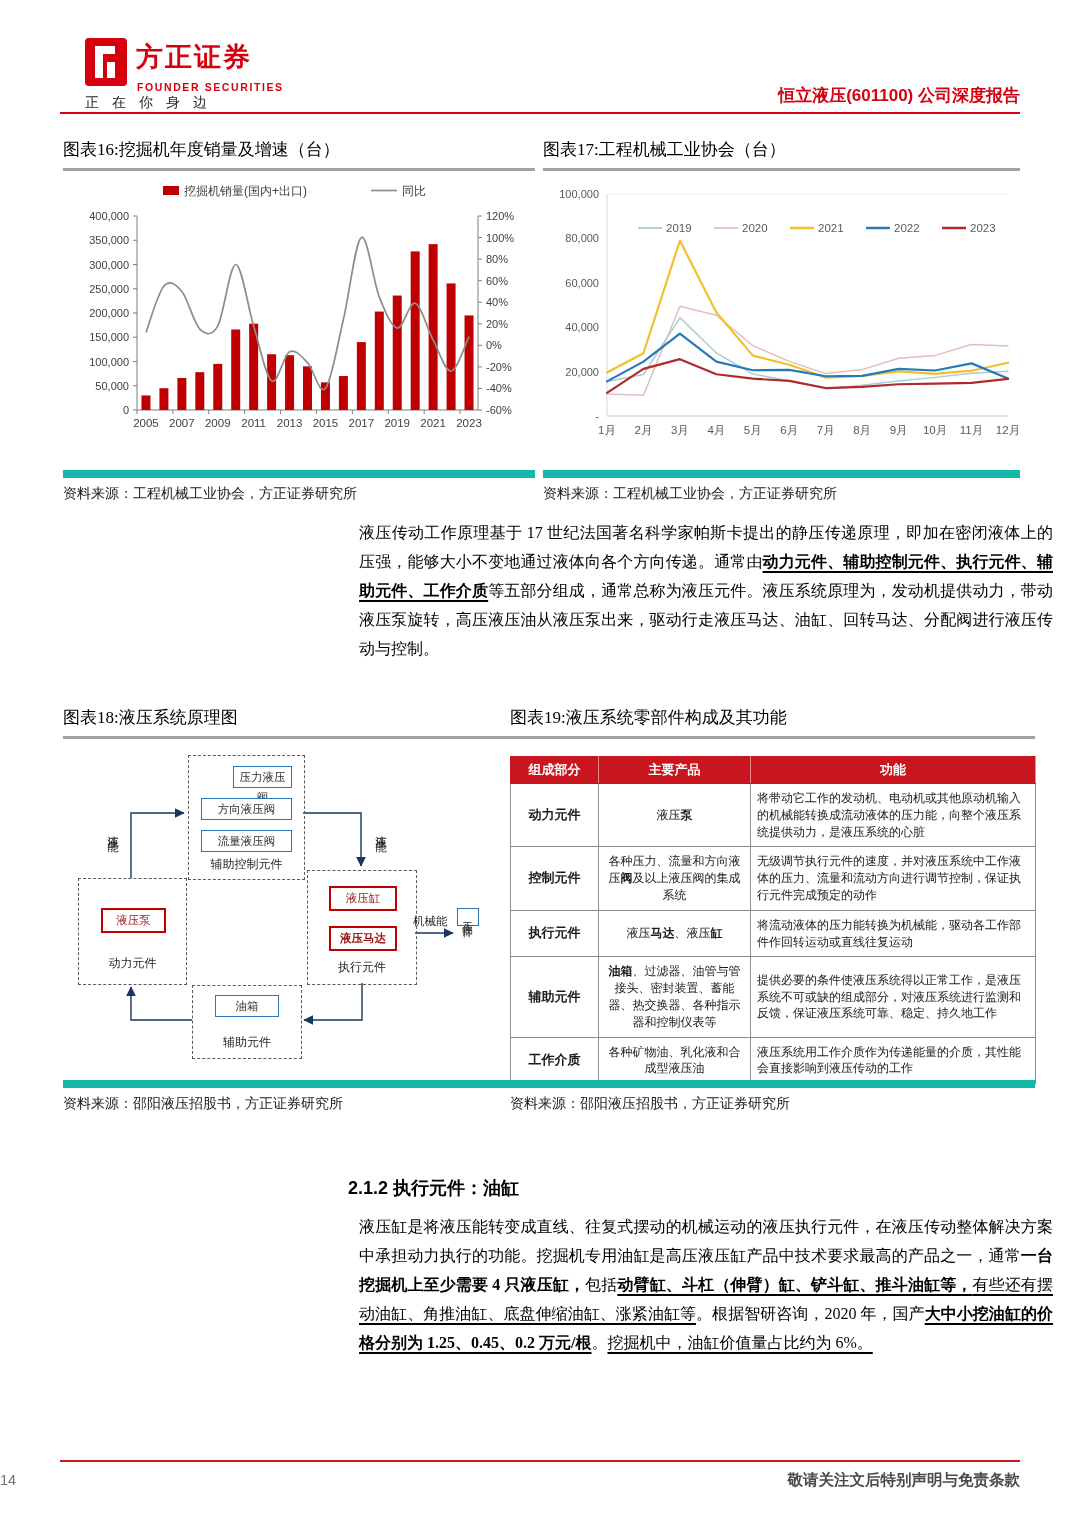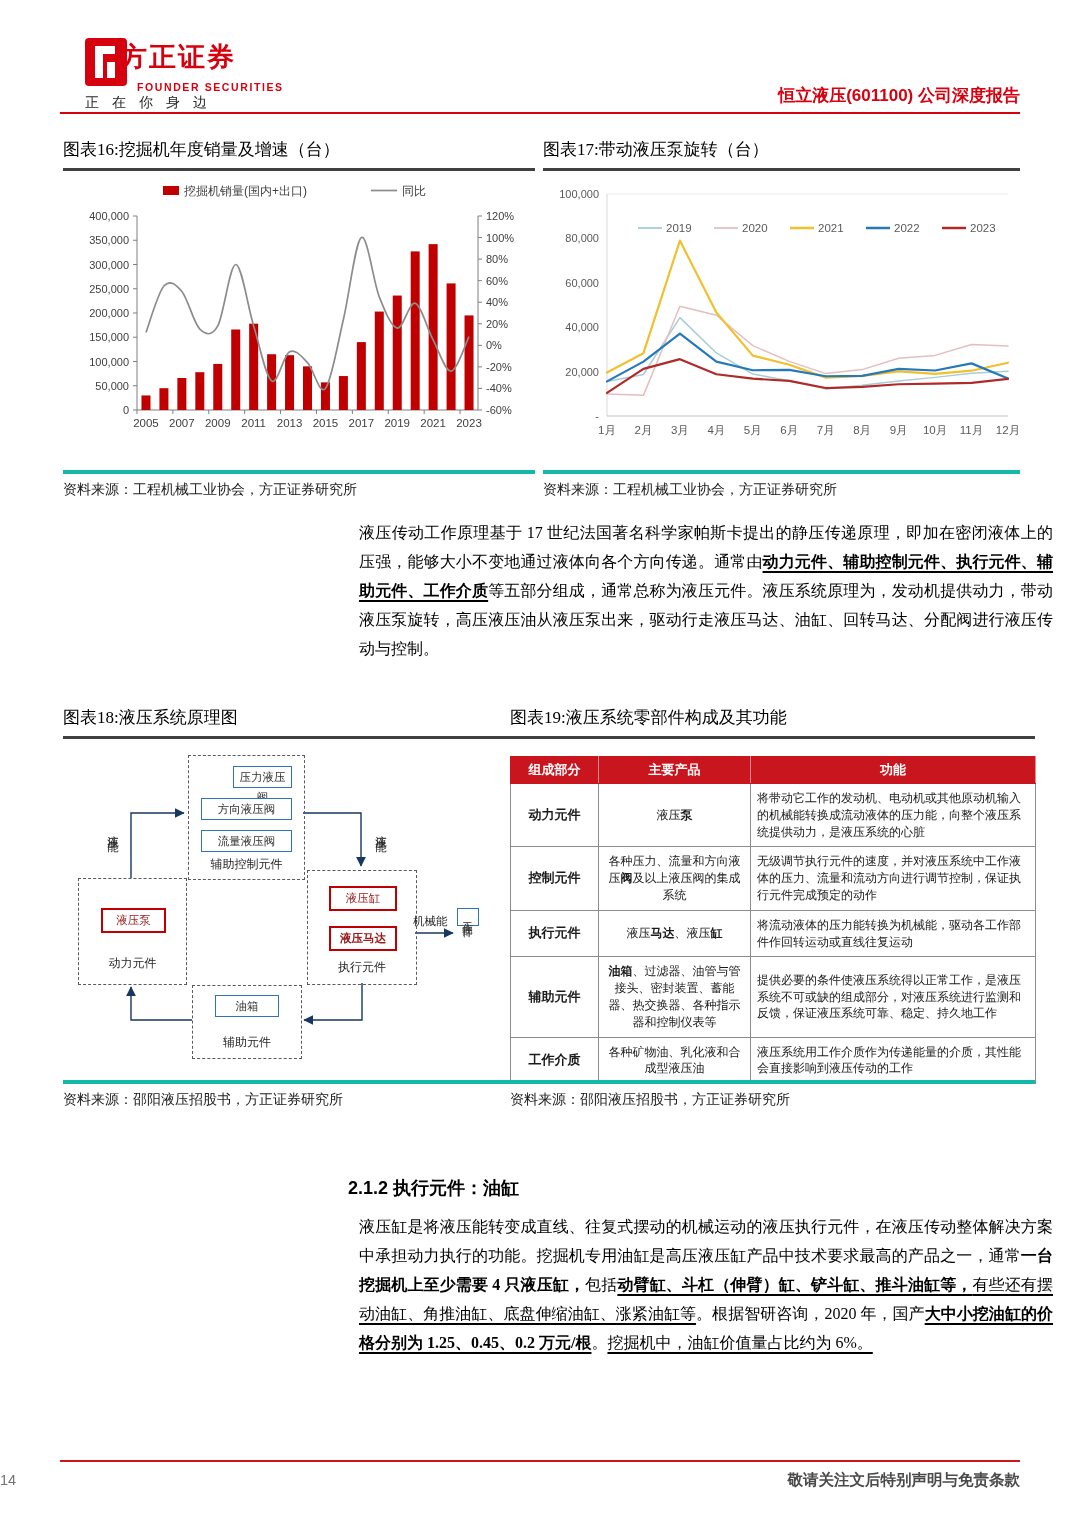--- a/index.html
+++ b/index.html
@@ -9,23 +9,23 @@
 
   
   .logo-cn{font-size:27px;font-weight:bold;color:#d7000f;letter-spacing:2px;line-height:1;}
   .logo-en{font-size:10.5px;font-weight:bold;color:#d7000f;letter-spacing:1.6px;margin-top:5px;}
   .slogan{font-size:14px;color:#262626;letter-spacing:13px;font-family:"Liberation Serif",serif;}
   .report-title{font-size:17px;font-weight:bold;color:#d7000f;font-family:"Liberation Sans",sans-serif;}
   .header-rule{height:2px;background:#d7000f;}
 
   
   .fig-title{font-family:"Liberation Serif",serif;font-size:17px;color:#000;
-             padding-bottom:7px;border-bottom:3px solid #404040;white-space:nowrap;}
+             padding-bottom:7px;border-bottom:3px solid #a3a3a3;white-space:nowrap;}
   .fig-source{font-family:"Liberation Serif",serif;font-size:14px;color:#1a1a1a;
-              border-top:4px solid #14b8a6;padding-top:7px;}
+              border-top:8px solid #14b8a6;padding-top:7px;}
 
   
   .para{font-family:"Liberation Serif",serif;font-size:16px;line-height:29px;color:#000;
         text-align:justify;margin-left:16px;}
   .para span[data-u]{text-decoration:underline;text-underline-offset:4px;text-decoration-thickness:1.5px;}
   .sec-heading{font-size:18px;font-weight:bold;color:#000;}
 
   
   .diagram{width:472px;height:330px;}
   .dashbox{position:absolute;border:1px dashed #5a5a5a;background:transparent;}
@@ -64,21 +64,21 @@
 
 <div id="page">
 
   <div class="abs" style="left:85px;top:38px;width:42px;height:48px;">
     <svg width="42" height="48" viewBox="0 0 42 48">
       <rect x="0" y="0" width="42" height="48" rx="4" fill="#d7000f"></rect>
       <polygon points="10,8 30,8 30,16 18,16 18,40 10,40" fill="#ffffff"></polygon>
       <polygon points="22,24 30,24 30,40 22,40" fill="#ffffff"></polygon>
     </svg>
   </div>
-  <div class="abs logo-cn" style="left:120px;top:44px;">方正证券</div>
+  <div class="abs logo-cn" style="left:136px;top:44px;">方正证券</div>
   <div class="abs logo-en" style="left:137px;top:76px;">FOUNDER SECURITIES</div>
   <div class="abs slogan" style="left:85px;top:94px;">正在你身边</div>
   <div class="abs report-title" style="right:60px;top:84px;">恒立液压(601100)  公司深度报告</div>
   <div class="abs header-rule" style="left:60px;top:112px;width:960px;"></div>
 
   <div class="abs fig-title" style="left:63px;top:138px;width:472px;">图表16:挖掘机年度销量及增速（台）</div>
   <svg id="chart16-svg" class="abs" style="left:63px;top:176px;" width="472" height="262" viewBox="0 0 472 262">
       <line x1="74" y1="40" x2="74" y2="234" stroke="#7f7f7f" stroke-width="1"></line>
       <line x1="415" y1="40" x2="415" y2="234" stroke="#7f7f7f" stroke-width="1"></line>
       <line x1="74" y1="234" x2="415" y2="234" stroke="#7f7f7f" stroke-width="1"></line>
@@ -160,21 +160,21 @@
       <rect x="383.57894736842104" y="107.415" width="9" height="126.585" fill="#c00000"></rect>
       <rect x="401.52631578947364" y="139.425" width="9" height="94.57499999999999" fill="#c00000"></rect>
       <path d="M82.97368421052632,156.39999999999998C85.96491228070175,148.67592592592592 94.93859649122807,116.8814814814815 100.92105263157895,110.05555555555557C106.90350877192982,103.22962962962964 112.8859649122807,108.25925925925925 118.86842105263158,115.44444444444443C124.85087719298245,122.6296296296296 130.83333333333334,147.4185185185185 136.81578947368422,153.16666666666666C142.7982456140351,158.9148148148148 148.78070175438594,160.7111111111111 154.76315789473682,149.93333333333334C160.7456140350877,139.15555555555557 166.7280701754386,88.5 172.71052631578948,88.5C178.69298245614036,88.5 184.6754385964912,130.53333333333333 190.65789473684208,149.93333333333334C196.64035087719296,169.33333333333334 202.62280701754386,200.5888888888889 208.60526315789474,204.9C214.58771929824562,209.2111111111111 220.57017543859646,178.85370370370367 226.55263157894734,175.79999999999998C232.53508771929822,172.7462962962963 238.51754385964912,180.47037037037038 244.5,186.57777777777778C250.48245614035088,192.6851851851852 256.4649122807017,219.62962962962962 262.4473684210526,212.44444444444443C268.4298245614035,205.25925925925924 274.4122807017544,168.61481481481482 280.39473684210526,143.46666666666667C286.3771929824561,118.31851851851853 292.359649122807,65.32777777777778 298.34210526315786,61.555555555555564C304.3245614035087,57.78333333333334 310.3070175438596,105.74444444444444 316.2894736842105,120.83333333333333C322.2719298245614,135.92222222222222 328.2543859649122,151.0111111111111 334.2368421052631,152.08888888888887C340.219298245614,153.16666666666666 346.20175438596493,125.32407407407408 352.1842105263158,127.3C358.16666666666663,129.27592592592592 364.14912280701753,152.62777777777777 370.1315789473684,163.94444444444443C376.11403508771923,175.2611111111111 382.09649122807014,195.7388888888889 388.07894736842104,195.20000000000002C394.06140350877195,194.66111111111113 403.0350877192982,166.45925925925926 406.02631578947364,160.7111111111111" fill="none" stroke="#8c8c8c" stroke-width="1.7"></path>
       <rect x="100" y="10" width="16" height="9" fill="#c00000"></rect>
       <text x="121" y="19" text-anchor="start" font-size="12" fill="#404040">挖掘机销量(国内+出口)</text>
       <line x1="308" y1="14.5" x2="334" y2="14.5" stroke="#8c8c8c" stroke-width="1.7"></line>
       <text x="339" y="19" text-anchor="start" font-size="12" fill="#404040">同比</text>
     </svg>
   <div class="abs fig-source" style="left:63px;top:470px;width:472px;">资料来源：工程机械工业协会，方正证券研究所</div>
 
-  <div class="abs fig-title" style="left:543px;top:138px;width:477px;">图表17:带动液压泵旋转（台）</div>
+  <div class="abs fig-title" style="left:543px;top:138px;width:477px;">图表17:工程机械工业协会（台）</div>
   <svg id="chart17-svg" class="abs" style="left:543px;top:176px;" width="477" height="270" viewBox="0 0 477 270">
       <line x1="64" y1="18" x2="465" y2="18" stroke="#ececec"></line>
       <line x1="64" y1="18" x2="64" y2="240" stroke="#d9d9d9"></line>
       <line x1="64" y1="240" x2="465" y2="240" stroke="#bfbfbf"></line>
       <text x="56" y="199.60000000000002" text-anchor="end" font-size="11" fill="#595959">20,000</text>
       <text x="56" y="155.2" text-anchor="end" font-size="11" fill="#595959">40,000</text>
       <text x="56" y="110.80000000000001" text-anchor="end" font-size="11" fill="#595959">60,000</text>
       <text x="56" y="66.39999999999999" text-anchor="end" font-size="11" fill="#595959">80,000</text>
       <text x="56" y="22" text-anchor="end" font-size="11" fill="#595959">100,000</text>
       <text x="56" y="244" text-anchor="end" font-size="11" fill="#595959">-</text>

